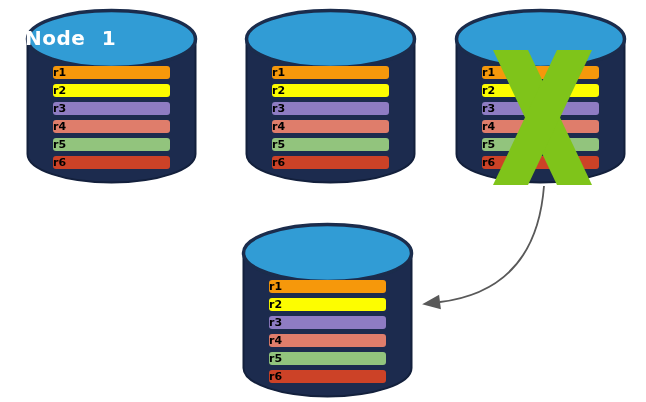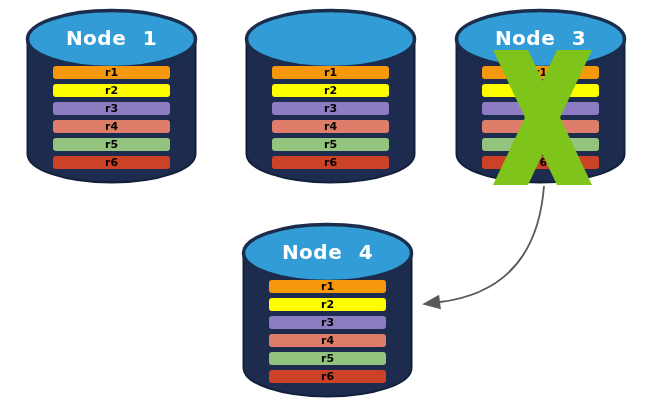--- a/index.html
+++ b/index.html
@@ -17,38 +17,36 @@
     position:absolute;
     width:173px;height:177px;
   }
   .node .cyl{
     position:absolute;left:0;top:0;
     width:173px;height:177px;
   }
   .node-title{
     position:absolute;
     left:0;right:0;top:18px;
-    text-align:center;
     font-size:20px;
     font-weight:bold;
     color:#ffffff;
     word-spacing:0.45em;
     letter-spacing:0.5px;
     user-select:none;
   }
   .rows{
     position:absolute;
     left:28px;top:58px;
     width:117px;
     display:flex;flex-direction:column;gap:5px;
   }
   .row{
     height:13px;
     border-radius:3px;
-    text-align:center;
     font-size:11px;
     font-weight:bold;
     line-height:13px;
     color:#000000;
   }
   .fail-x{
     position:absolute;
     left:39px;top:42px;
     width:99px;height:135px;
   }
@@ -92,41 +90,39 @@
       <div class="row" style="background-color: rgb(146, 196, 125);"><span>r5</span></div>
       <div class="row" style="background-color: rgb(204, 66, 39);"><span>r6</span></div>
     </div>
   </div>
 
   <div class="node" style="left:454px;top:8px;">
     <svg class="cyl" viewBox="0 0 173 177">
       <path d="M2.5 31 L2.5 146 A84 28.5 0 0 0 170.5 146 L170.5 31 Z" stroke-width="2" fill="#1C2B4E" stroke="#13203C"></path>
       <ellipse cx="86.5" cy="31" rx="84" ry="28.5" stroke-width="3.5" fill="#319CD5" stroke="#1B2C4C"></ellipse>
     </svg>
-    <div class="node-title">Node 3</div>
     <div class="rows">
       <div class="row" style="background-color: rgb(246, 152, 11);"><span>r1</span></div>
       <div class="row" style="background-color: rgb(253, 253, 0);"><span>r2</span></div>
       <div class="row" style="background-color: rgb(142, 124, 195);"><span>r3</span></div>
       <div class="row" style="background-color: rgb(223, 125, 107);"><span>r4</span></div>
       <div class="row" style="background-color: rgb(146, 196, 125);"><span>r5</span></div>
       <div class="row" style="background-color: rgb(204, 66, 39);"><span>r6</span></div>
     </div>
     <svg class="fail-x" viewBox="0 0 99 135">
       <polygon points="0,0 35,0 99,135 64,135" fill="#7FC41A"></polygon>
       <polygon points="64,0 99,0 35,135 0,135" fill="#7FC41A"></polygon>
     </svg>
   </div>
 
   <div class="node" style="left:241px;top:222px;">
     <svg class="cyl" viewBox="0 0 173 177">
       <path d="M2.5 31 L2.5 146 A84 28.5 0 0 0 170.5 146 L170.5 31 Z" stroke-width="2" fill="#1C2B4E" stroke="#13203C"></path>
       <ellipse cx="86.5" cy="31" rx="84" ry="28.5" stroke-width="3.5" fill="#319CD5" stroke="#1B2C4C"></ellipse>
     </svg>
-    <div class="node-title">Node 4</div>
     <div class="rows">
       <div class="row" style="background-color: rgb(246, 152, 11);"><span>r1</span></div>
       <div class="row" style="background-color: rgb(253, 253, 0);"><span>r2</span></div>
       <div class="row" style="background-color: rgb(142, 124, 195);"><span>r3</span></div>
       <div class="row" style="background-color: rgb(223, 125, 107);"><span>r4</span></div>
       <div class="row" style="background-color: rgb(146, 196, 125);"><span>r5</span></div>
       <div class="row" style="background-color: rgb(204, 66, 39);"><span>r6</span></div>
     </div>
   </div>
 

